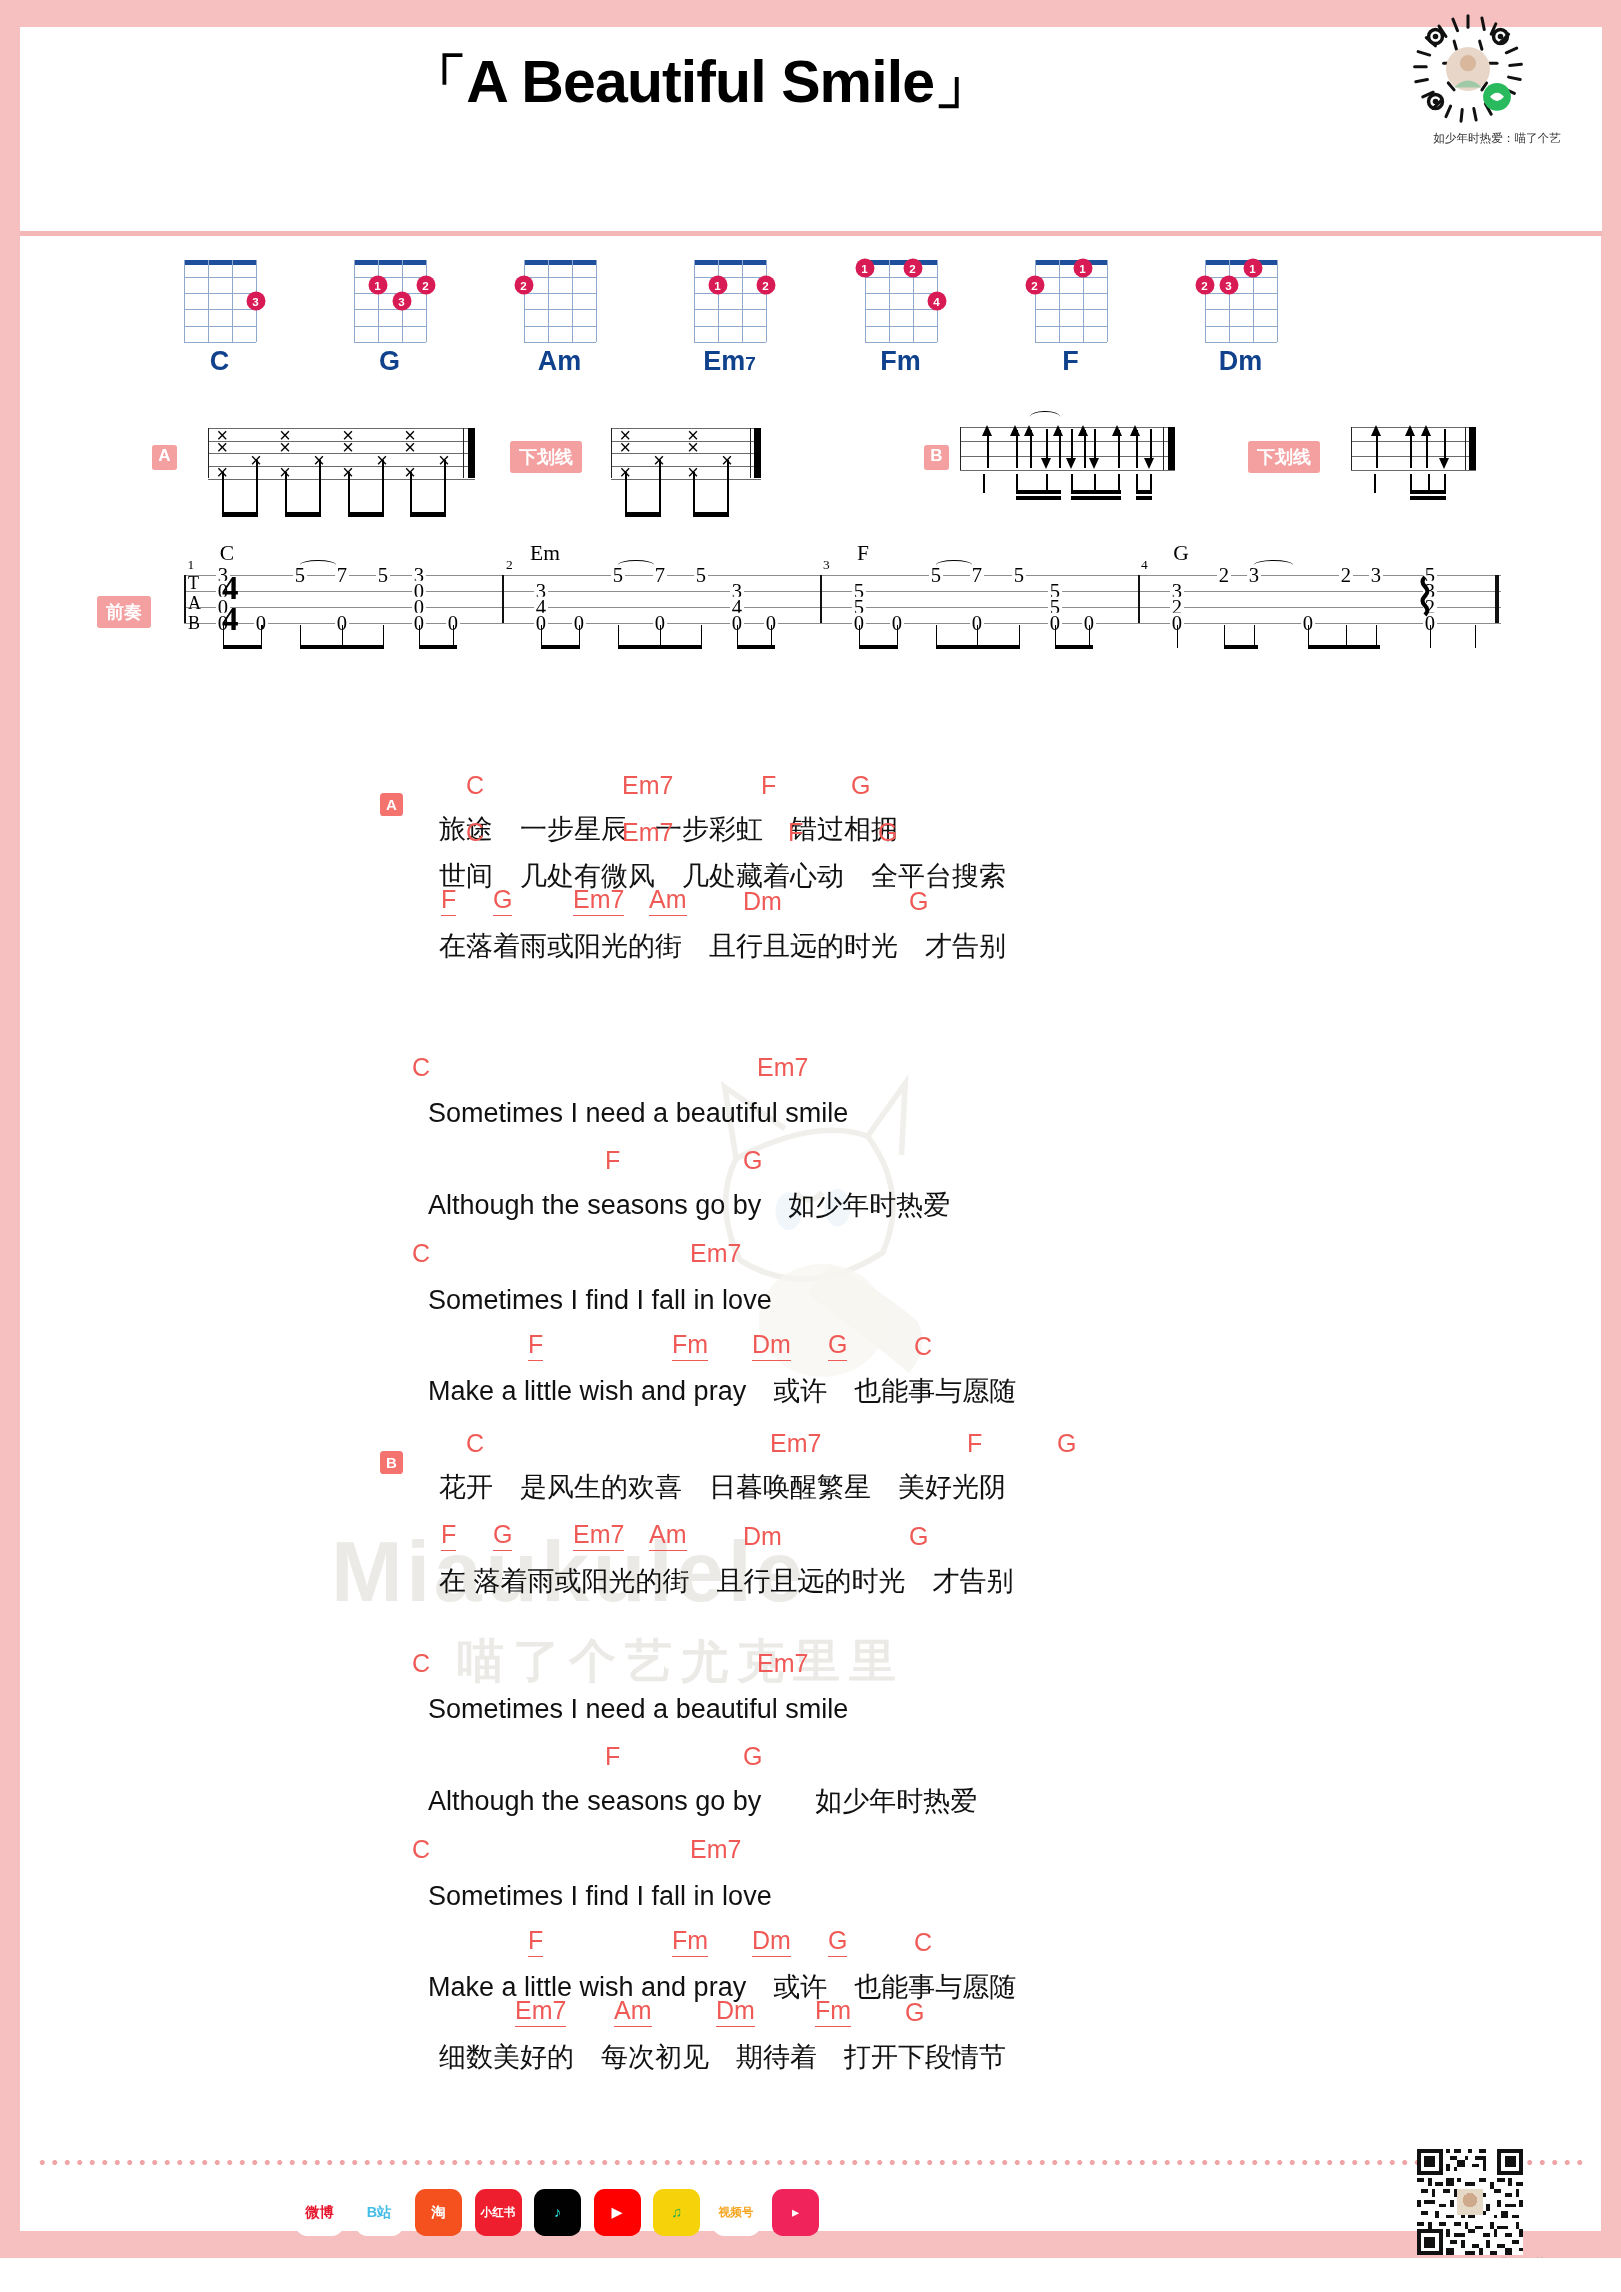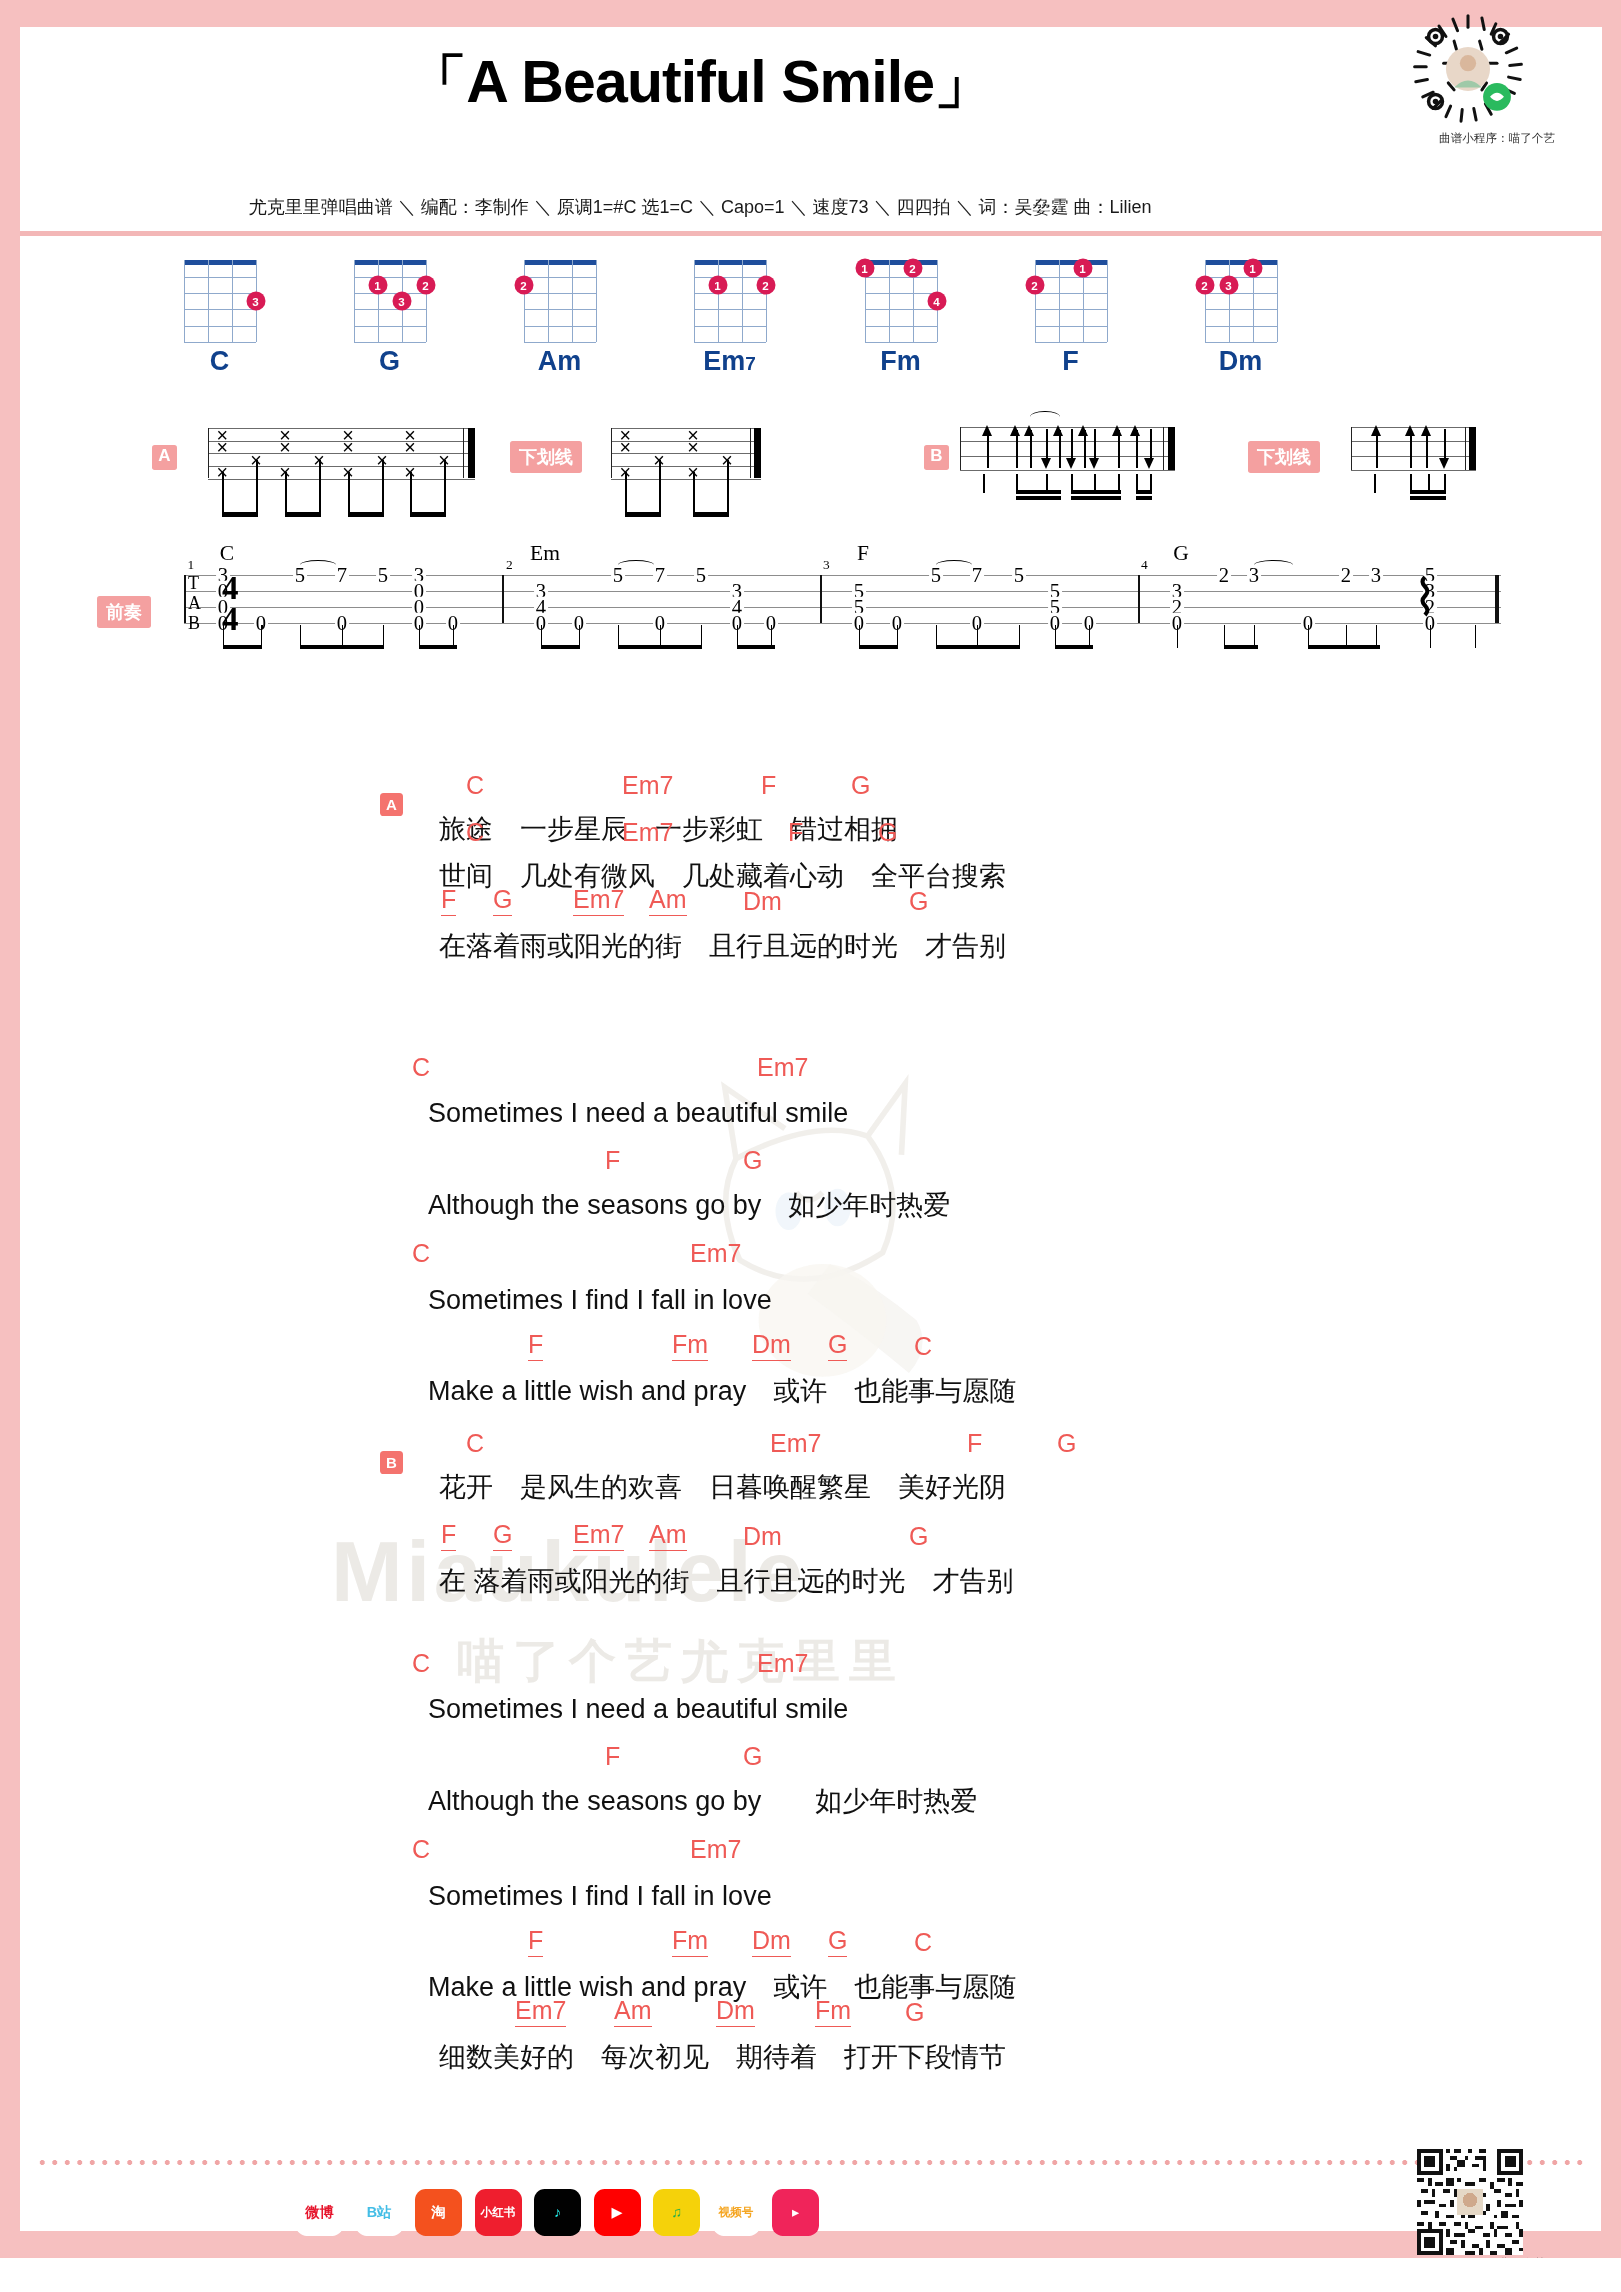--- a/index.html
+++ b/index.html
@@ -452,21 +452,20 @@
 
   <div class="inner-page"></div>
 
   <div class="frame-bar frame-top"></div>
   <div class="frame-bar frame-bottom"></div>
   <div class="frame-bar frame-left"></div>
   <div class="frame-bar frame-right"></div>
 
   <div class="header-zone">
     <div class="song-title">「A Beautiful Smile」</div>
-    <div class="song-meta">尤克里里弹唱曲谱 ＼ 编配：李制作 ＼ 原调1=#C 选1=C ＼ Capo=1 ＼ 速度73 ＼ 四四拍 ＼ 词：吴姭霆 曲：Lilien</div>
   </div>
   <div class="header-rule"></div>
 
   <div class="header-qr">
     <svg class="qr-circle" viewBox="0 0 100 100">
       <g stroke="#111" stroke-width="2.6" stroke-linecap="round" fill="none">
         <line x1="50" y1="4" x2="50" y2="14"></line>
         <line x1="62" y1="6" x2="64" y2="16"></line>
         <line x1="74" y1="11" x2="70" y2="20"></line>
         <line x1="85" y1="20" x2="78" y2="27"></line>
@@ -503,21 +502,21 @@
         <circle cx="22" cy="22" r="2.4"></circle>
           <circle cx="78" cy="22" r="2.4"></circle>
           <circle cx="22" cy="78" r="2.4"></circle>
       </g>
       <circle cx="50" cy="50" r="19" fill="#e8d7c8"></circle>
       <circle cx="50" cy="45" r="7" fill="#d9b79c"></circle>
       <path d="M38 66 q12 -12 24 0 z" fill="#9fc9a8"></path>
       <circle cx="75" cy="74" r="12" fill="#2aba5e"></circle>
       <path d="M69 74 q6 -7 12 0 q-6 7 -12 0" fill="#fff"></path>
     </svg>
-    <div class="qr-label-top">曲谱小程序：喵了个艺</div>
+    <div class="qr-label-top">如少年时热爱：喵了个艺</div>
   </div>
 
   <div class="chords-row" id="chords-row">
       <div class="chord" style="left: 0px;">
         <div class="chord-grid">
           <div class="nut"></div>
           <div class="fretline" style="top: 16.5px;"></div>
           <div class="fretline" style="top: 33px;"></div>
           <div class="fretline" style="top: 49px;"></div>
           <div class="fretline" style="top: 66px;"></div>

